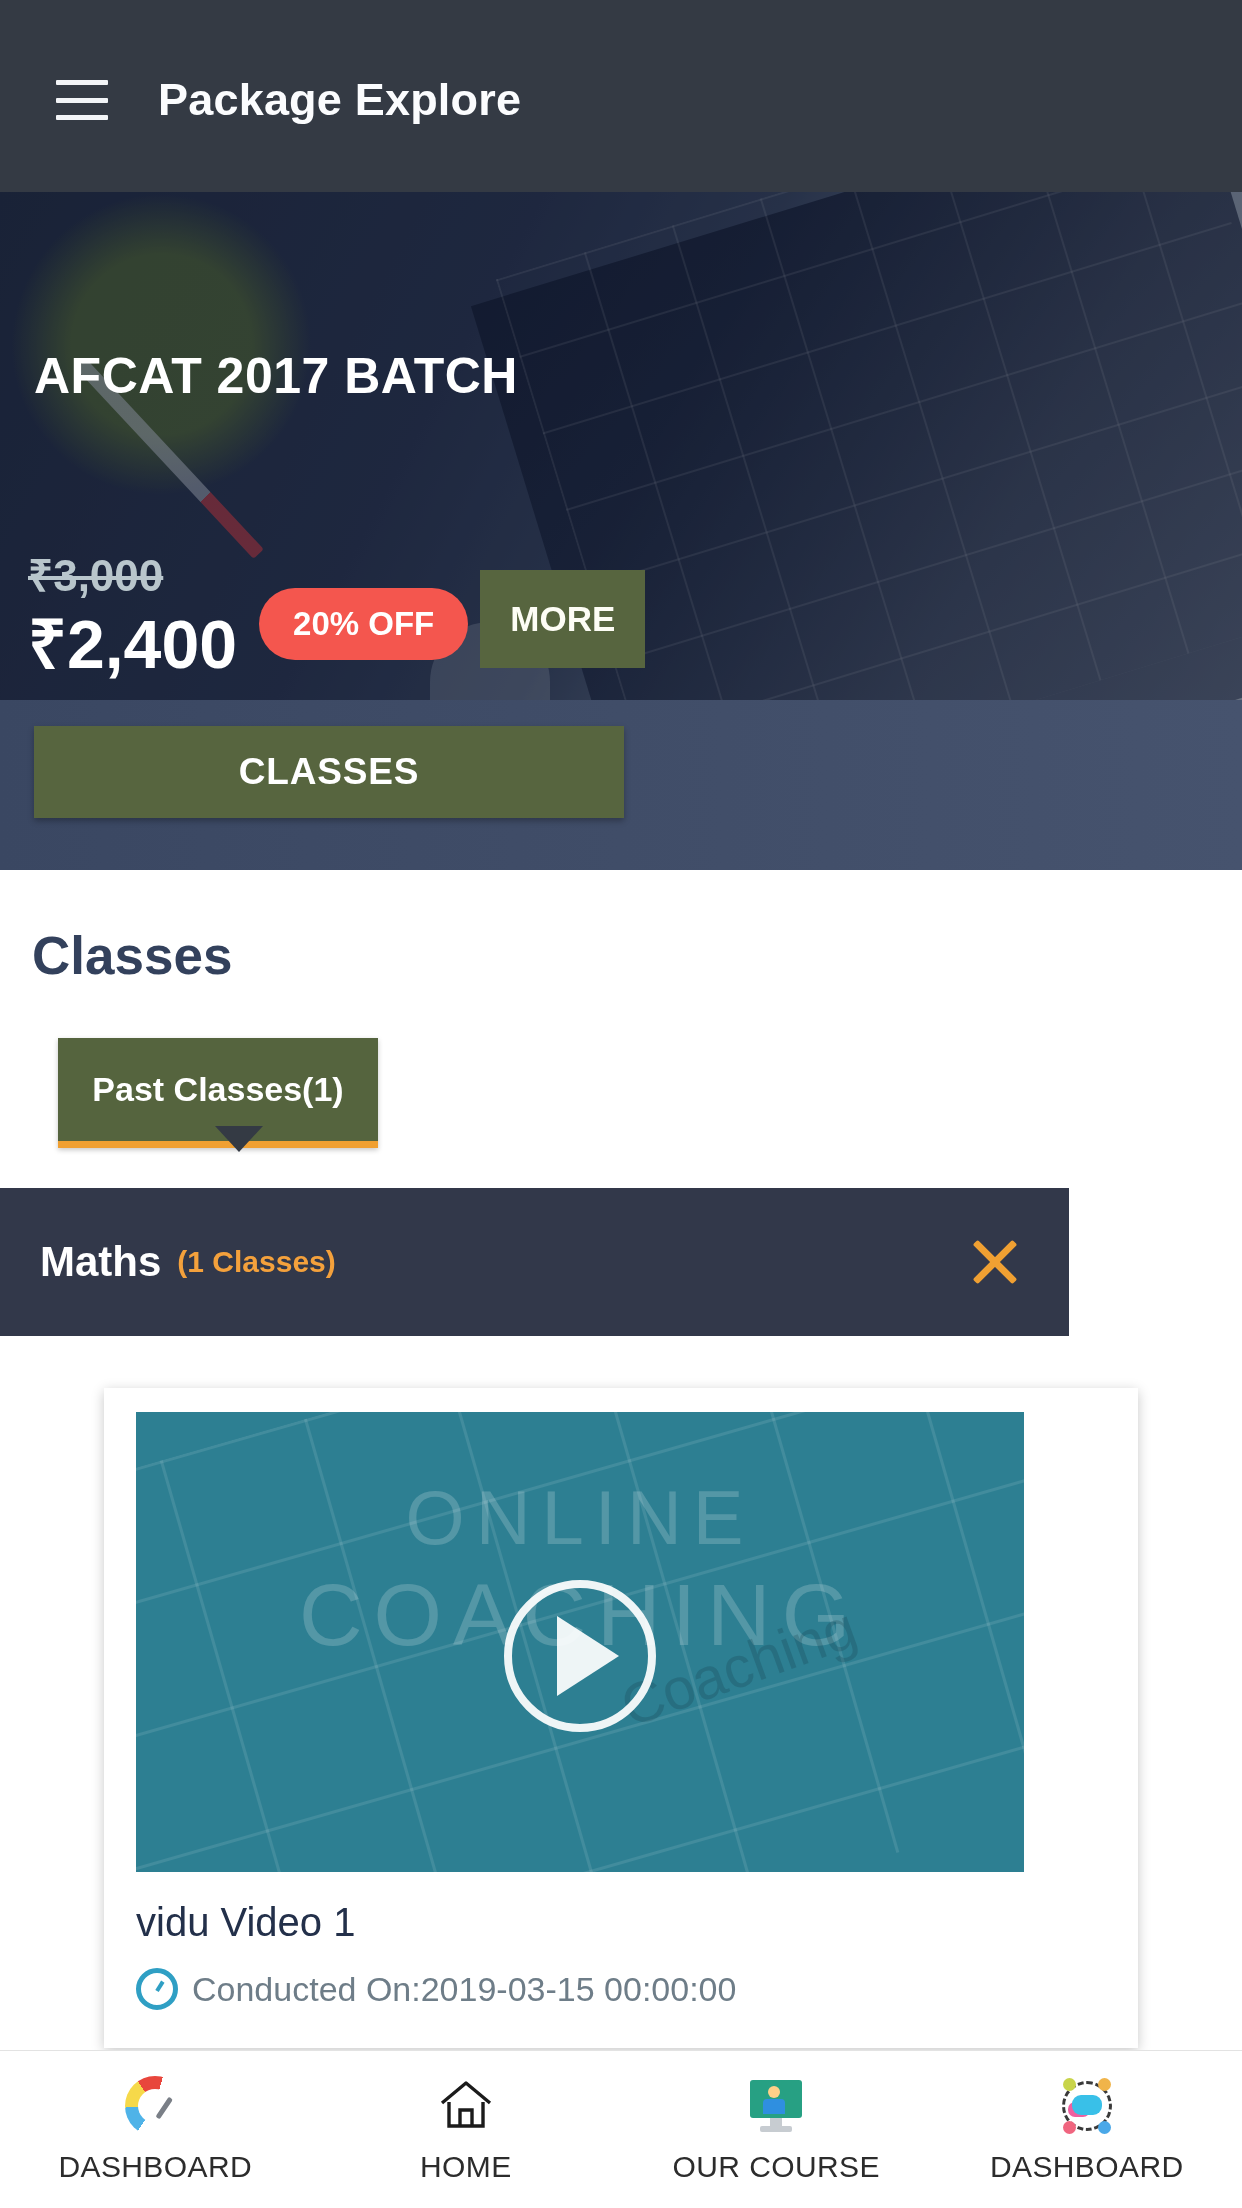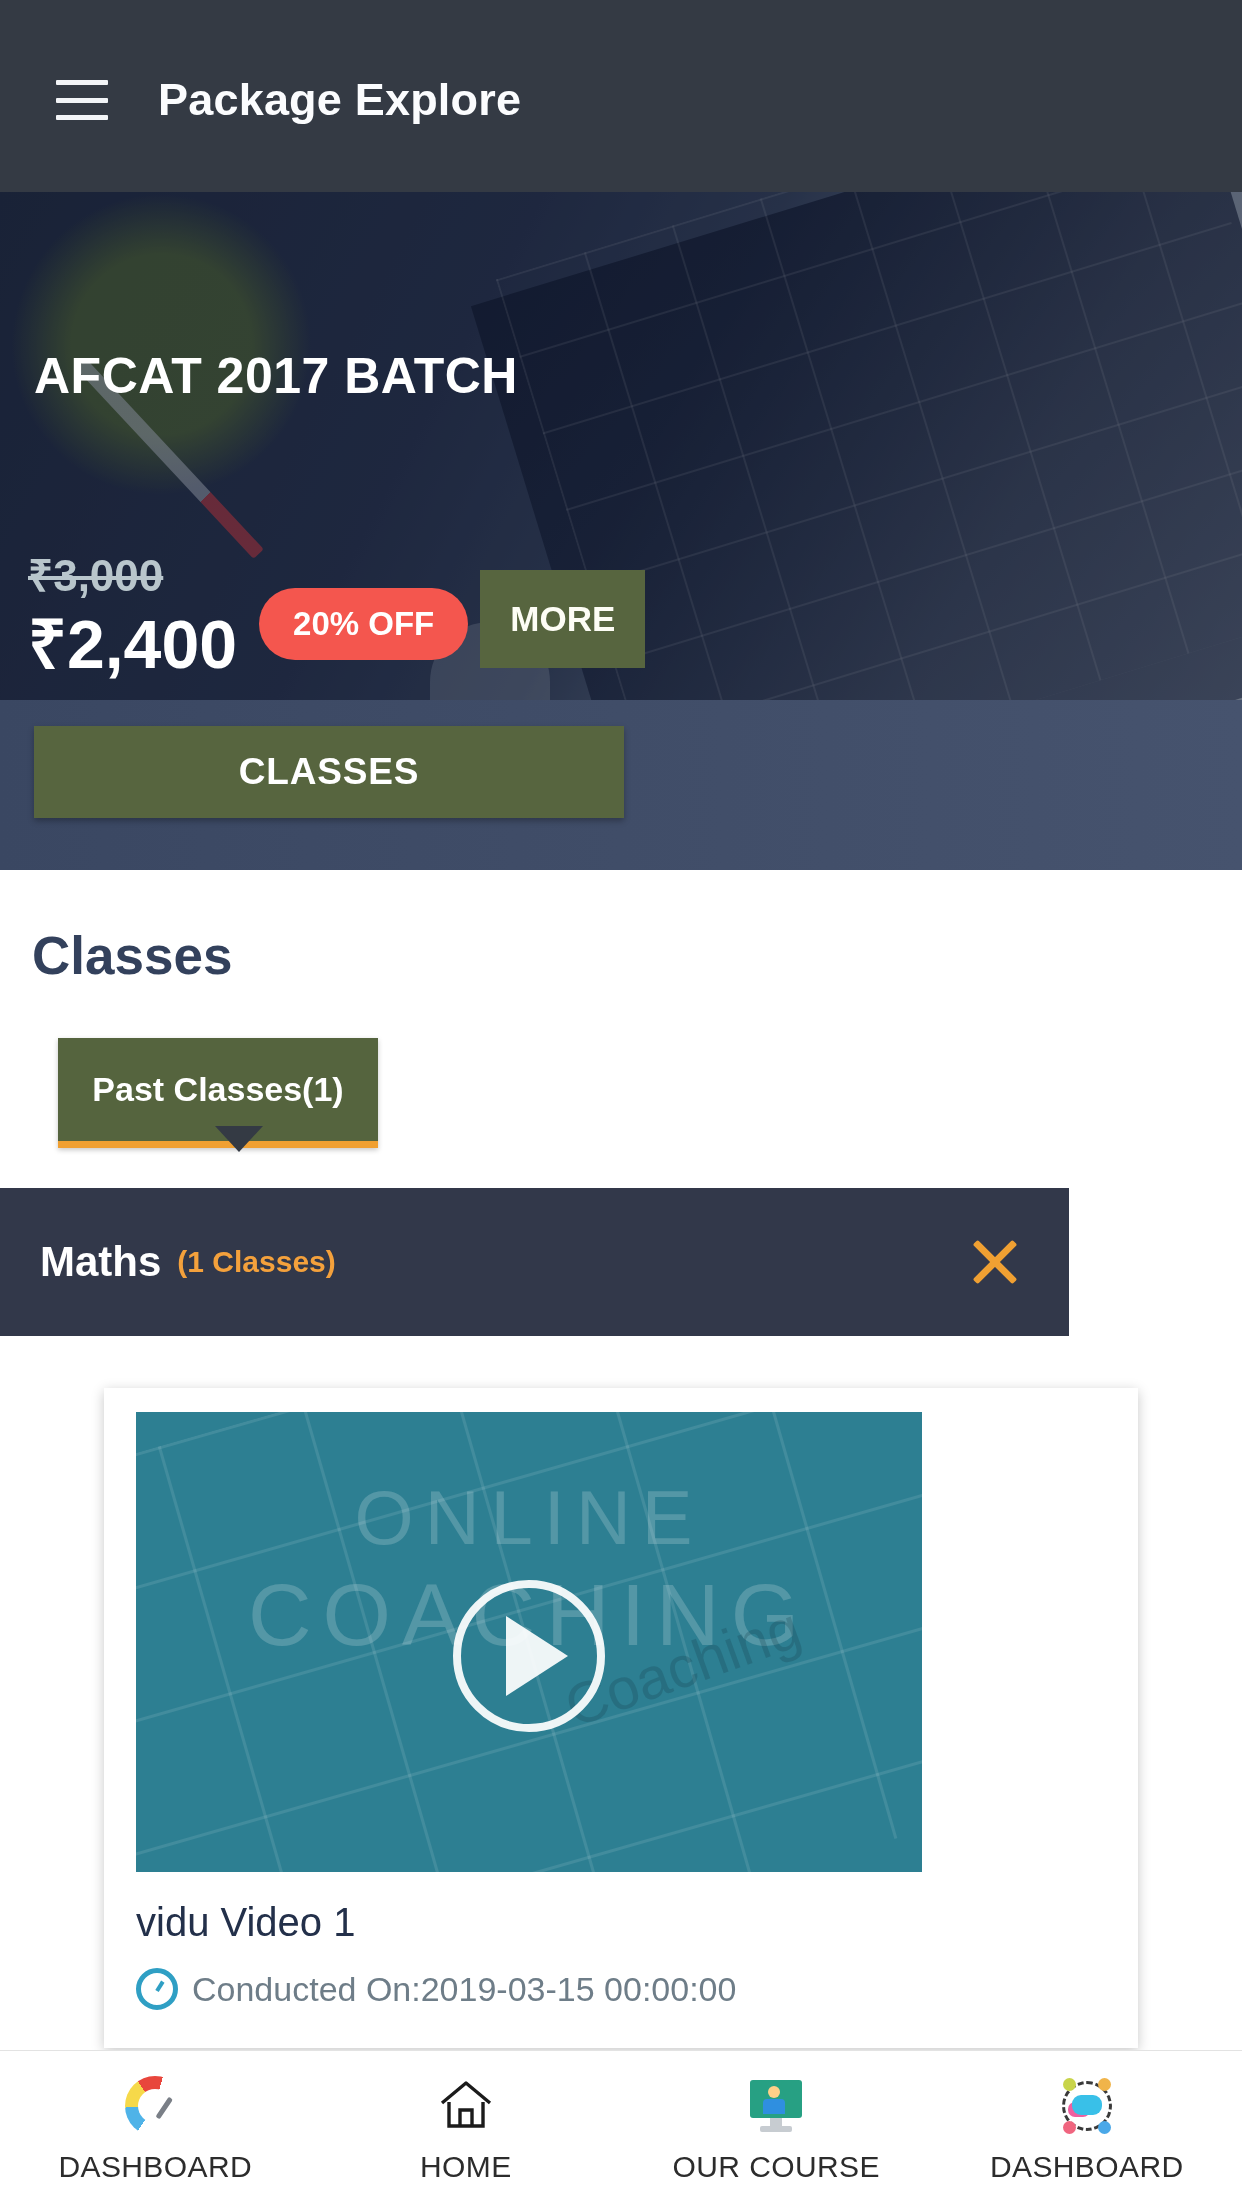--- a/index.html
+++ b/index.html
@@ -161,21 +161,21 @@
 
   
   .video-card {
     position:absolute; left:104px; top:1388px;
     width:1034px; height:660px;
     background:#ffffff;
     box-shadow:0 3px 12px rgba(0,0,0,0.22);
     overflow:hidden;
   }
   .thumb {
-    position:absolute; left:32px; top:24px; width:786px; height:460px;
+    position:absolute; left:32px; top:24px; width:888px; height:460px;
     background:#2d7f92;
     overflow:hidden;
   }
   .thumb-keys {
     position:absolute; inset:-60px;
     transform:rotate(-16deg);
     background-image:
       linear-gradient(to right, rgba(255,255,255,0.10) 3px, transparent 3px),
       linear-gradient(to bottom, rgba(255,255,255,0.10) 3px, transparent 3px);
     background-size:150px 128px;

